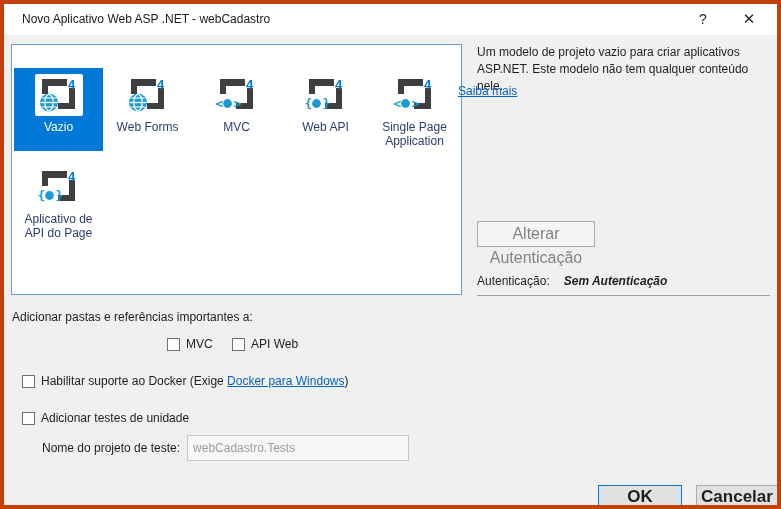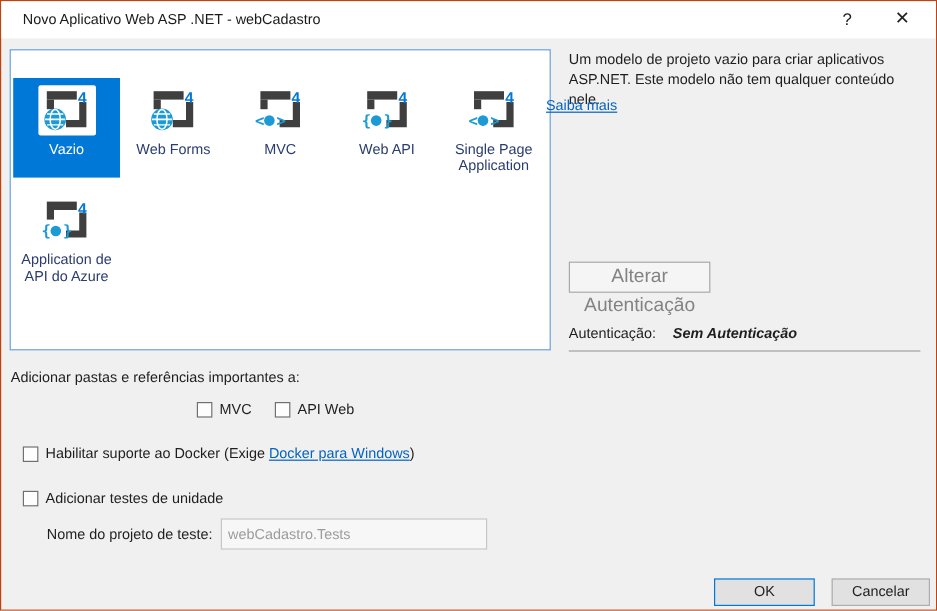--- a/index.html
+++ b/index.html
@@ -1,21 +1,21 @@
 <!DOCTYPE html>
 <html><head>
 <meta charset="utf-8">
 <style>
   * { margin:0; padding:0; box-sizing:border-box; }
   html,body { background:#d8d8d8; }
   .dialog {
     position:relative; width:781px; height:509px;
     background:#f0f0f0; font-family:"Liberation Sans",sans-serif;
     font-size:12px; color:#1e1e1e; overflow:hidden;
-    border:1px solid #c2410c;
+    border:4px solid #c2410c;
   }
   
   .titlebar { position:absolute; left:0; top:0; width:100%; height:31px; background:#ffffff; }
   .titlebar .title { position:absolute; left:18px; top:8px; font-size:12px; color:#1a1a1a; white-space:nowrap; }
   .win-btn { position:absolute; top:4px; width:32px; height:22px; text-align:center; line-height:22px; font-size:14px; color:#222; cursor:pointer; }
   .win-btn.help { right:58px; }
   .win-btn.close { right:12px; font-size:15px; }
 
   
   .listbox {
@@ -54,22 +54,22 @@
   .name-row { position:absolute; left:38px; top:431px; display:flex; align-items:center; }
   .name-row label { margin-right:7px; }
   .test-input {
     width:222px; height:21px; background:#f7f7f7; border:1px solid #c6c6c6;
     color:#9c9c9c; font-family:"Liberation Sans",sans-serif; font-size:12px; padding:12px 5px;
   }
 
   
   .btn {
     position:absolute; top:481px; height:23px; background:#e1e1e1;
-    font-family:"Liberation Sans",sans-serif; font-size:12px; color:#1e1e1e;
-    text-align:center; line-height:21px; cursor:pointer;
+    font-family:"Liberation Sans",sans-serif; font-size:17px; color:#1e1e1e;
+    text-align:center; line-height:21px; cursor:pointer;font-weight:bold;
   }
   .btn-ok { left:594px; width:84px; border:1px solid #0078d7; }
   .btn-cancel { left:692px; width:82px; border:1px solid #adadad; }
 </style>
 </head>
 <body>
 
 <div class="dialog">
 
   <div class="titlebar">
@@ -159,21 +159,21 @@
             <svg width="44" height="40" viewBox="0 0 44 40">
     <rect x="5" y="4" width="25" height="7" fill="#3f3f3f"></rect>
     <rect x="5" y="11" width="6" height="8" fill="#3f3f3f"></rect>
     <path d="M38,13 v21 h-17 v-6 h11 v-15 z" fill="#3f3f3f"></path>
     <text x="31" y="14" font-size="13" font-weight="bold" fill="#0078d7" font-family="'Liberation Sans',sans-serif">4</text>
     <text x="0.5" y="33" font-size="13" font-weight="bold" fill="#1b9ad6" font-family="'DejaVu Sans Mono',monospace">{</text>
          <circle cx="12.5" cy="28.5" r="4.4" fill="#1b9ad6"></circle>
          <text x="18.5" y="33" font-size="13" font-weight="bold" fill="#1b9ad6" font-family="'DejaVu Sans Mono',monospace">}</text>
             </svg>
           </span>
-        <span class="tpl-label">Application de API do Azure</span>
+        <span class="tpl-label">Aplicativo de API do Page</span>
       </div>
     </div>
   </div>
 
   <div class="description">Um modelo de projeto vazio para criar aplicativos ASP.NET. Este modelo não tem qualquer conteúdo nele.</div>
   <span class="link learn-more">Saiba mais</span>
 
   <button class="change-auth">Alterar Autenticação</button>
 
   <div class="auth-row">

